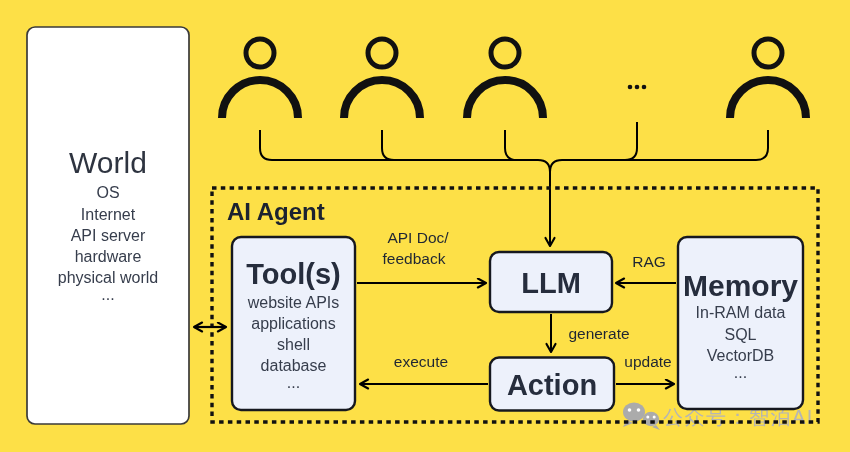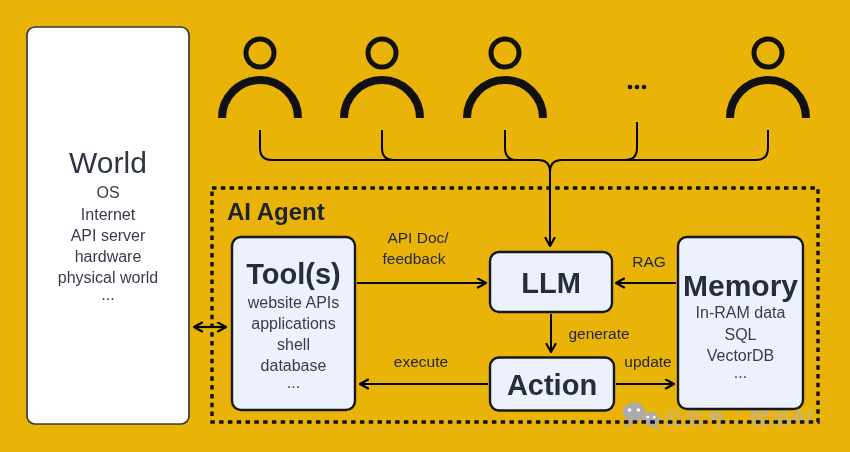--- a/index.html
+++ b/index.html
@@ -1,16 +1,16 @@
 <!DOCTYPE html>
 <html><head>
 <meta charset="utf-8">
 <style>
   html,body{margin:0;padding:0;background:#ffffff;}
-  .stage{position:relative;width:850px;height:452px;background:#eab308;overflow:hidden;}
+  .stage{position:relative;width:850px;height:452px;background:#fde047;overflow:hidden;}
   svg{display:block;}
   text{font-family:"Liberation Sans","DejaVu Sans",sans-serif;}
   .box-title{font-weight:bold;fill:#262d3d;}
   .box-items{fill:#363d4c;font-size:16px;}
   .edge-label{fill:#1f2633;font-size:15.5px;}
   .world-title{fill:#2e3440;font-size:30px;font-weight:500;}
   .agent-label{fill:#1c2230;font-size:24px;font-weight:bold;}
   .wm-text{fill:#b5b5b5;font-size:20px;letter-spacing:1.5px;}
 </style>
 </head>

